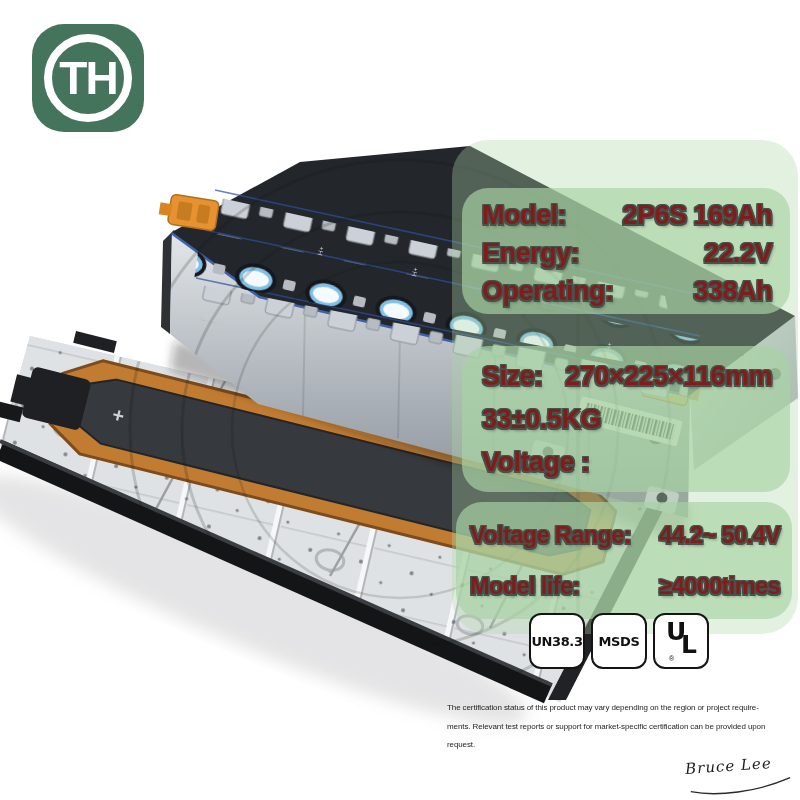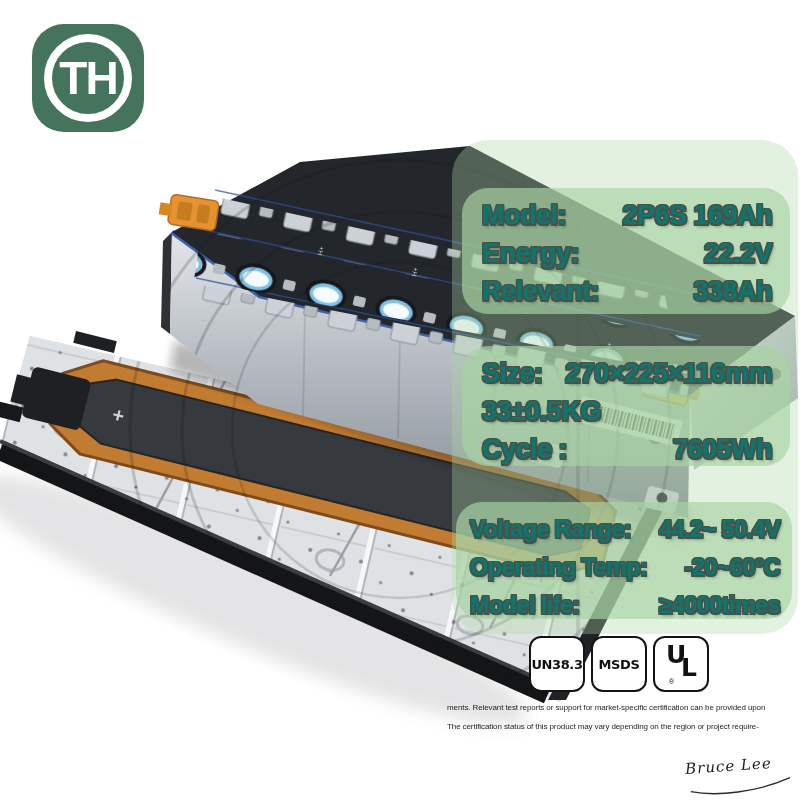--- a/index.html
+++ b/index.html
@@ -9,30 +9,30 @@
   
   .logo{position:absolute;left:30px;top:22px;z-index:5;}
   
   .spec-glow{position:absolute;left:452px;top:140px;width:346px;height:494px;
              background:rgba(172,213,168,.34);border-radius:36px;z-index:2;}
   
   .spec-box{position:absolute;z-index:3;background:rgba(168,211,163,.68);
             border-radius:26px;padding:8px 18px 8px 20px;box-sizing:border-box;
             display:flex;flex-direction:column;justify-content:space-around;}
   .box1{left:462px;top:188px;width:328px;height:126px;}
-  .box2{left:462px;top:346px;width:328px;height:120px;}
+  .box2{left:462px;top:346px;width:328px;height:146px;}
   .box3{left:456px;top:502px;width:336px;height:117px;padding:8px 12px 8px 14px;}
   .srow{display:flex;justify-content:space-between;align-items:baseline;
-        font-weight:700;font-size:27px;letter-spacing:-.5px;color:#0f766e;line-height:38px;
+        font-weight:700;font-size:27px;letter-spacing:-.5px;color:#7f1d1d;line-height:38px;
         text-shadow:-1.5px -1.5px 0 #46524a,1.5px -1.5px 0 #46524a,-1.5px 1.5px 0 #46524a,
           1.5px 1.5px 0 #46524a,0 -1.5px 0 #46524a,0 1.5px 0 #46524a,-1.5px 0 0 #46524a,
           1.5px 0 0 #46524a,2px 3px 3px rgba(20,30,20,.35);}
   .box3 .srow{font-size:23.5px;letter-spacing:-.6px;}
   
-  .certs{position:absolute;left:529px;top:636px;display:flex;gap:6px;z-index:4;}
+  .certs{position:absolute;left:529px;top:613px;display:flex;gap:6px;z-index:4;}
   .badge{width:56px;height:56px;border:2.5px solid #141414;border-radius:12px;
          background:#fff;box-sizing:border-box;display:flex;align-items:center;
          justify-content:center;color:#111;}
   .badge .b-label{font-weight:700;font-size:13px;letter-spacing:-.4px;
          font-family:"DejaVu Sans",sans-serif;}
   .badge-ul{position:relative;}
   .ul-u{position:absolute;left:11px;top:2px;font-weight:700;font-size:25px;
         font-family:"DejaVu Sans",sans-serif;}
   .ul-l{position:absolute;left:26px;top:15px;font-weight:700;font-size:25px;
         font-family:"DejaVu Sans",sans-serif;}
@@ -242,47 +242,42 @@
   <div class="spec-box box1">
     <div class="srow">
       <span>Model:</span>
       <span>2P6S 169Ah</span>
     </div>
     <div class="srow">
       <span>Energy:</span>
       <span>22.2V</span>
     </div>
     <div class="srow">
-      <span>Relevant:</span>
+      <span>Operating:</span>
       <span>338Ah</span>
     </div>
   </div>
 
   <div class="spec-box box2">
     <div class="srow">
       <span>Size:</span>
       <span>270×225×116mm</span>
     </div>
     <div class="srow">
       <span>33±0.5KG</span>
     </div>
     <div class="srow">
-      <span>Cycle :</span>
-      <span>7605Wh</span>
+      <span>Voltage :</span>
     </div>
   </div>
 
   <div class="spec-box box3">
     <div class="srow">
       <span>Voltage Range:</span>
       <span>44.2~ 50.4V</span>
-    </div>
-    <div class="srow">
-      <span>Operating Temp:</span>
-      <span>-20~60°C</span>
     </div>
     <div class="srow">
       <span>Model life:</span>
       <span>≥4000times</span>
     </div>
   </div>
 
   <div class="certs">
     <div class="badge">
       <span class="b-label">UN38.3</span>
@@ -291,22 +286,23 @@
       <span class="b-label">MSDS</span>
     </div>
     <div class="badge badge-ul">
       <span class="ul-u">U</span>
       <span class="ul-l">L</span>
       <span class="ul-reg">®</span>
     </div>
   </div>
 
   <div class="disclaimer">
+    <div>The certification status of this product may vary depending on the region or project require-</div>
     <div>ments. Relevant test reports or support for market-specific certification can be provided upon</div>
-    <div>The certification status of this product may vary depending on the region or project require-</div>
+    <div>request.</div>
   </div>
 
   <div class="signature">
     <span class="sig-text">Bruce Lee</span>
     <svg class="sig-underline" width="110" height="20" viewBox="0 0 110 20">
       <path d="M4,12 C30,19 70,17 104,5" fill="none" stroke="#2a2a2a" stroke-width="1.3"></path>
     </svg>
   </div>
 
 </div>

